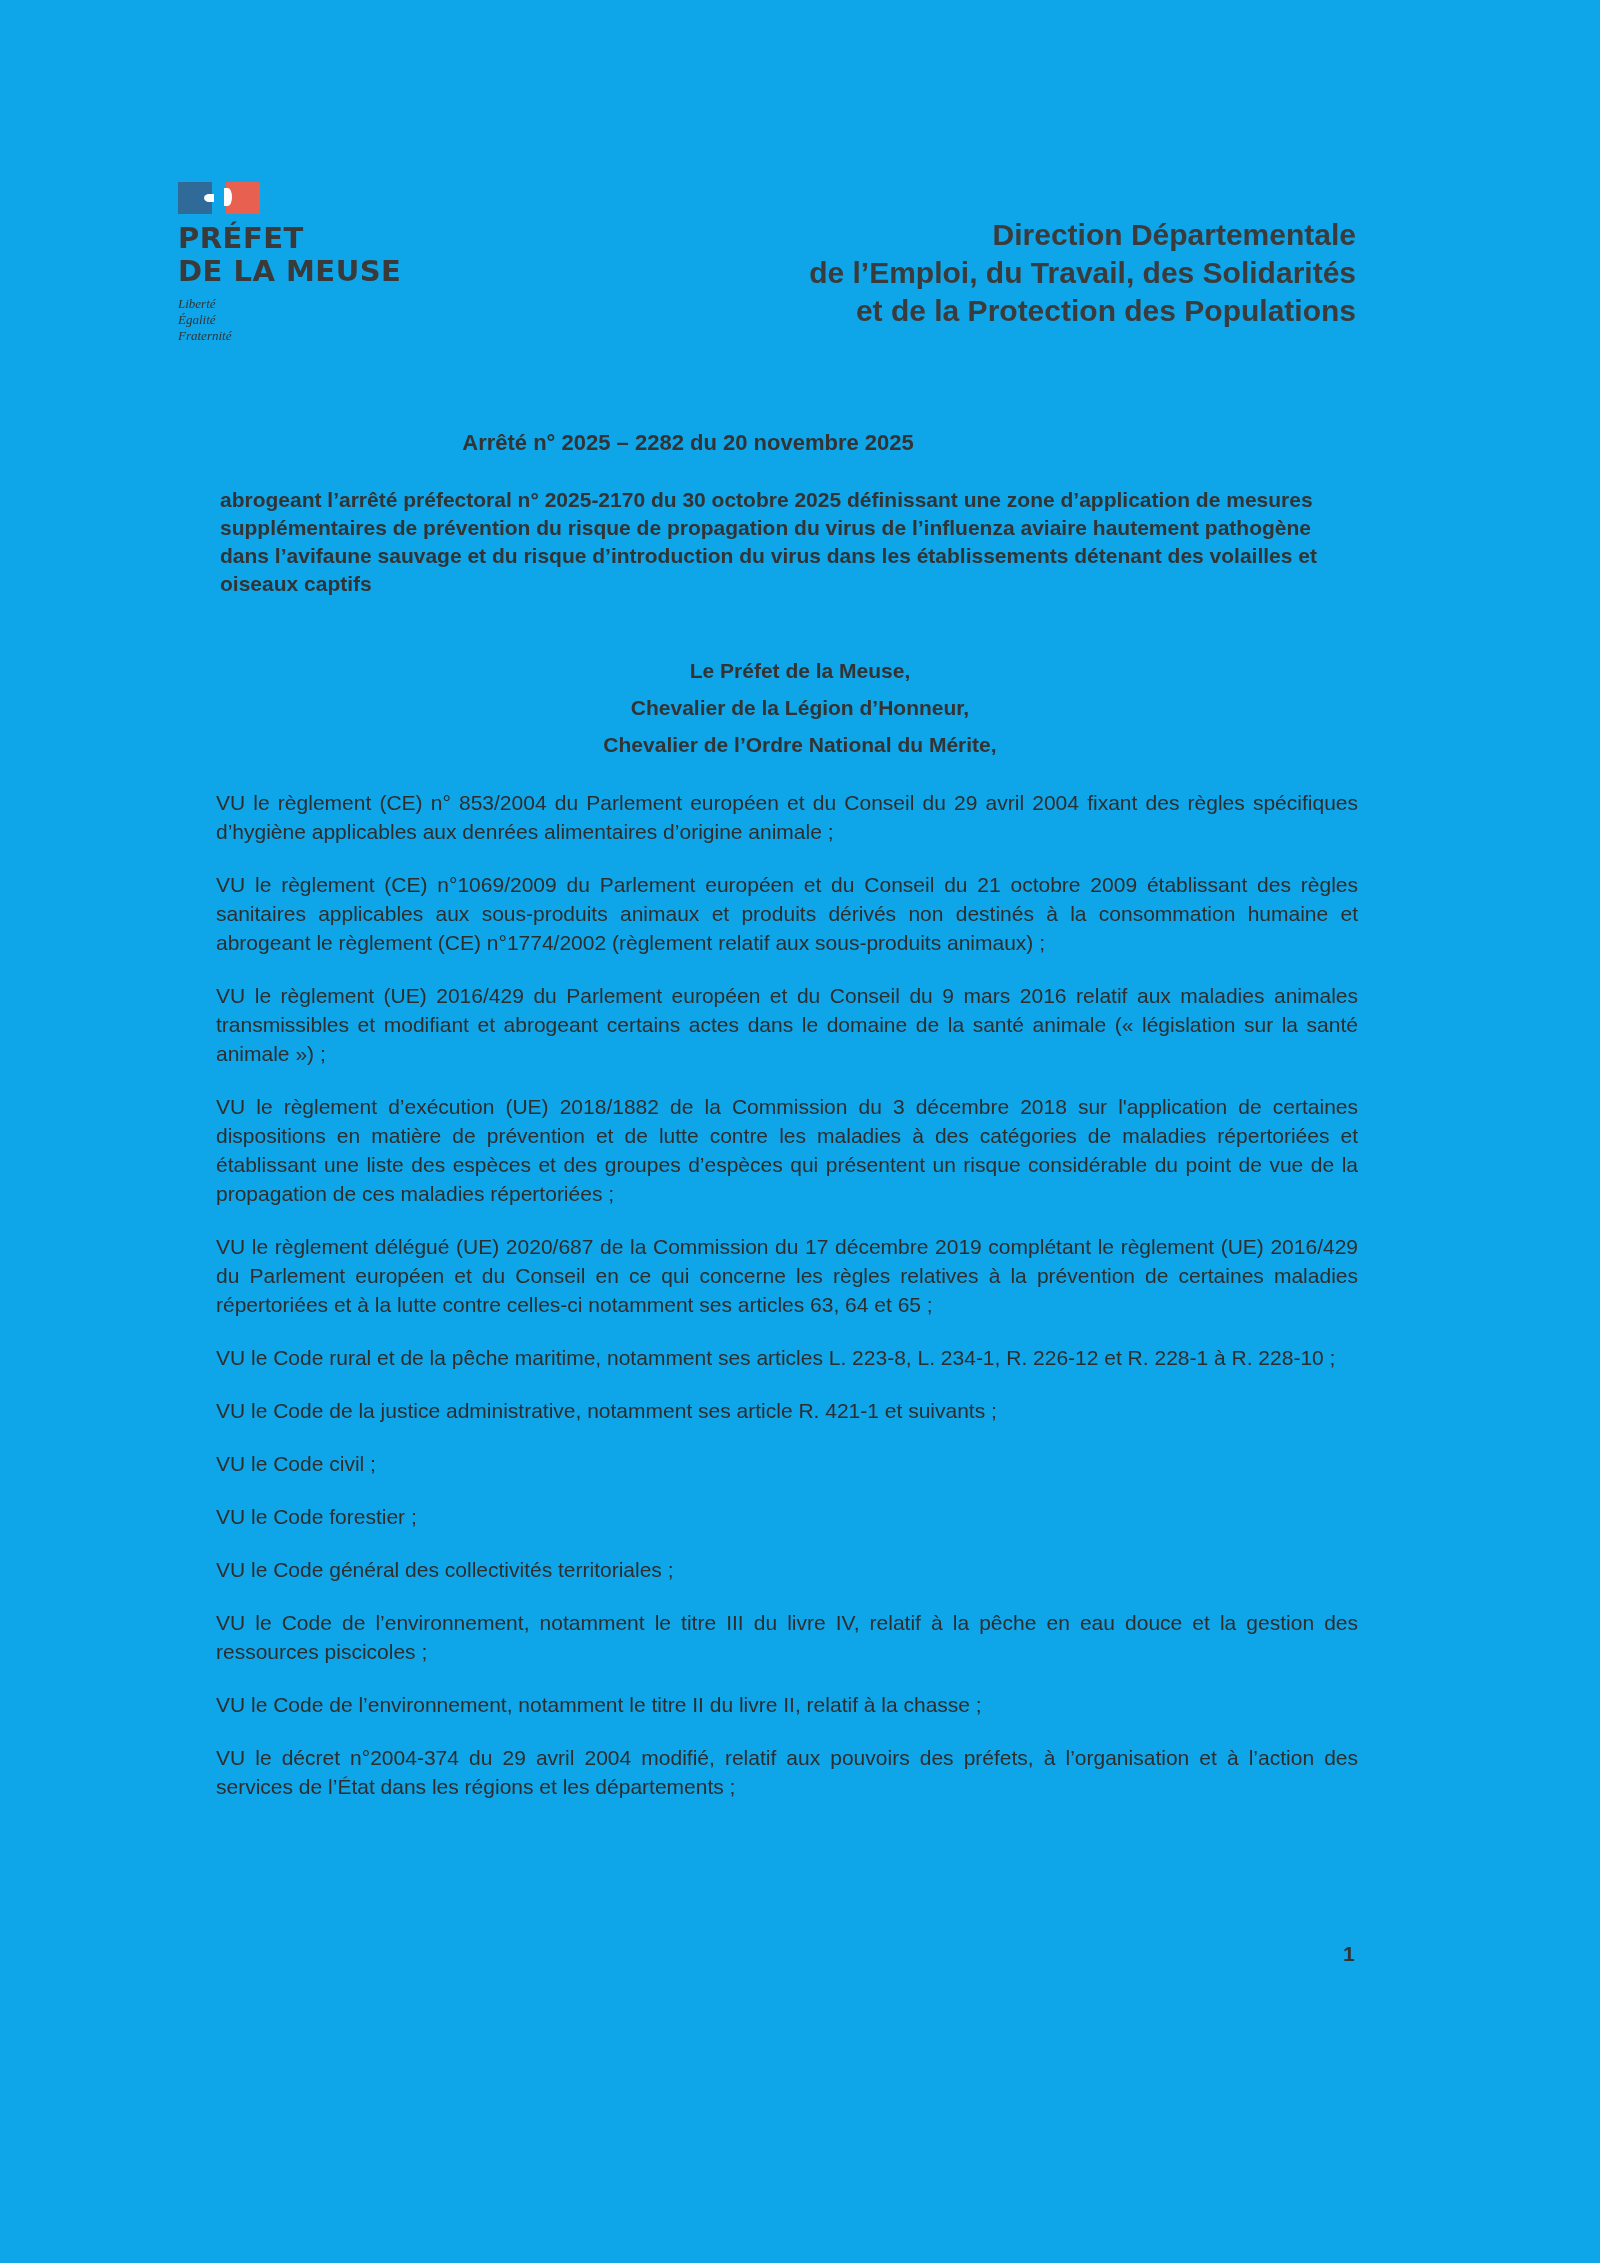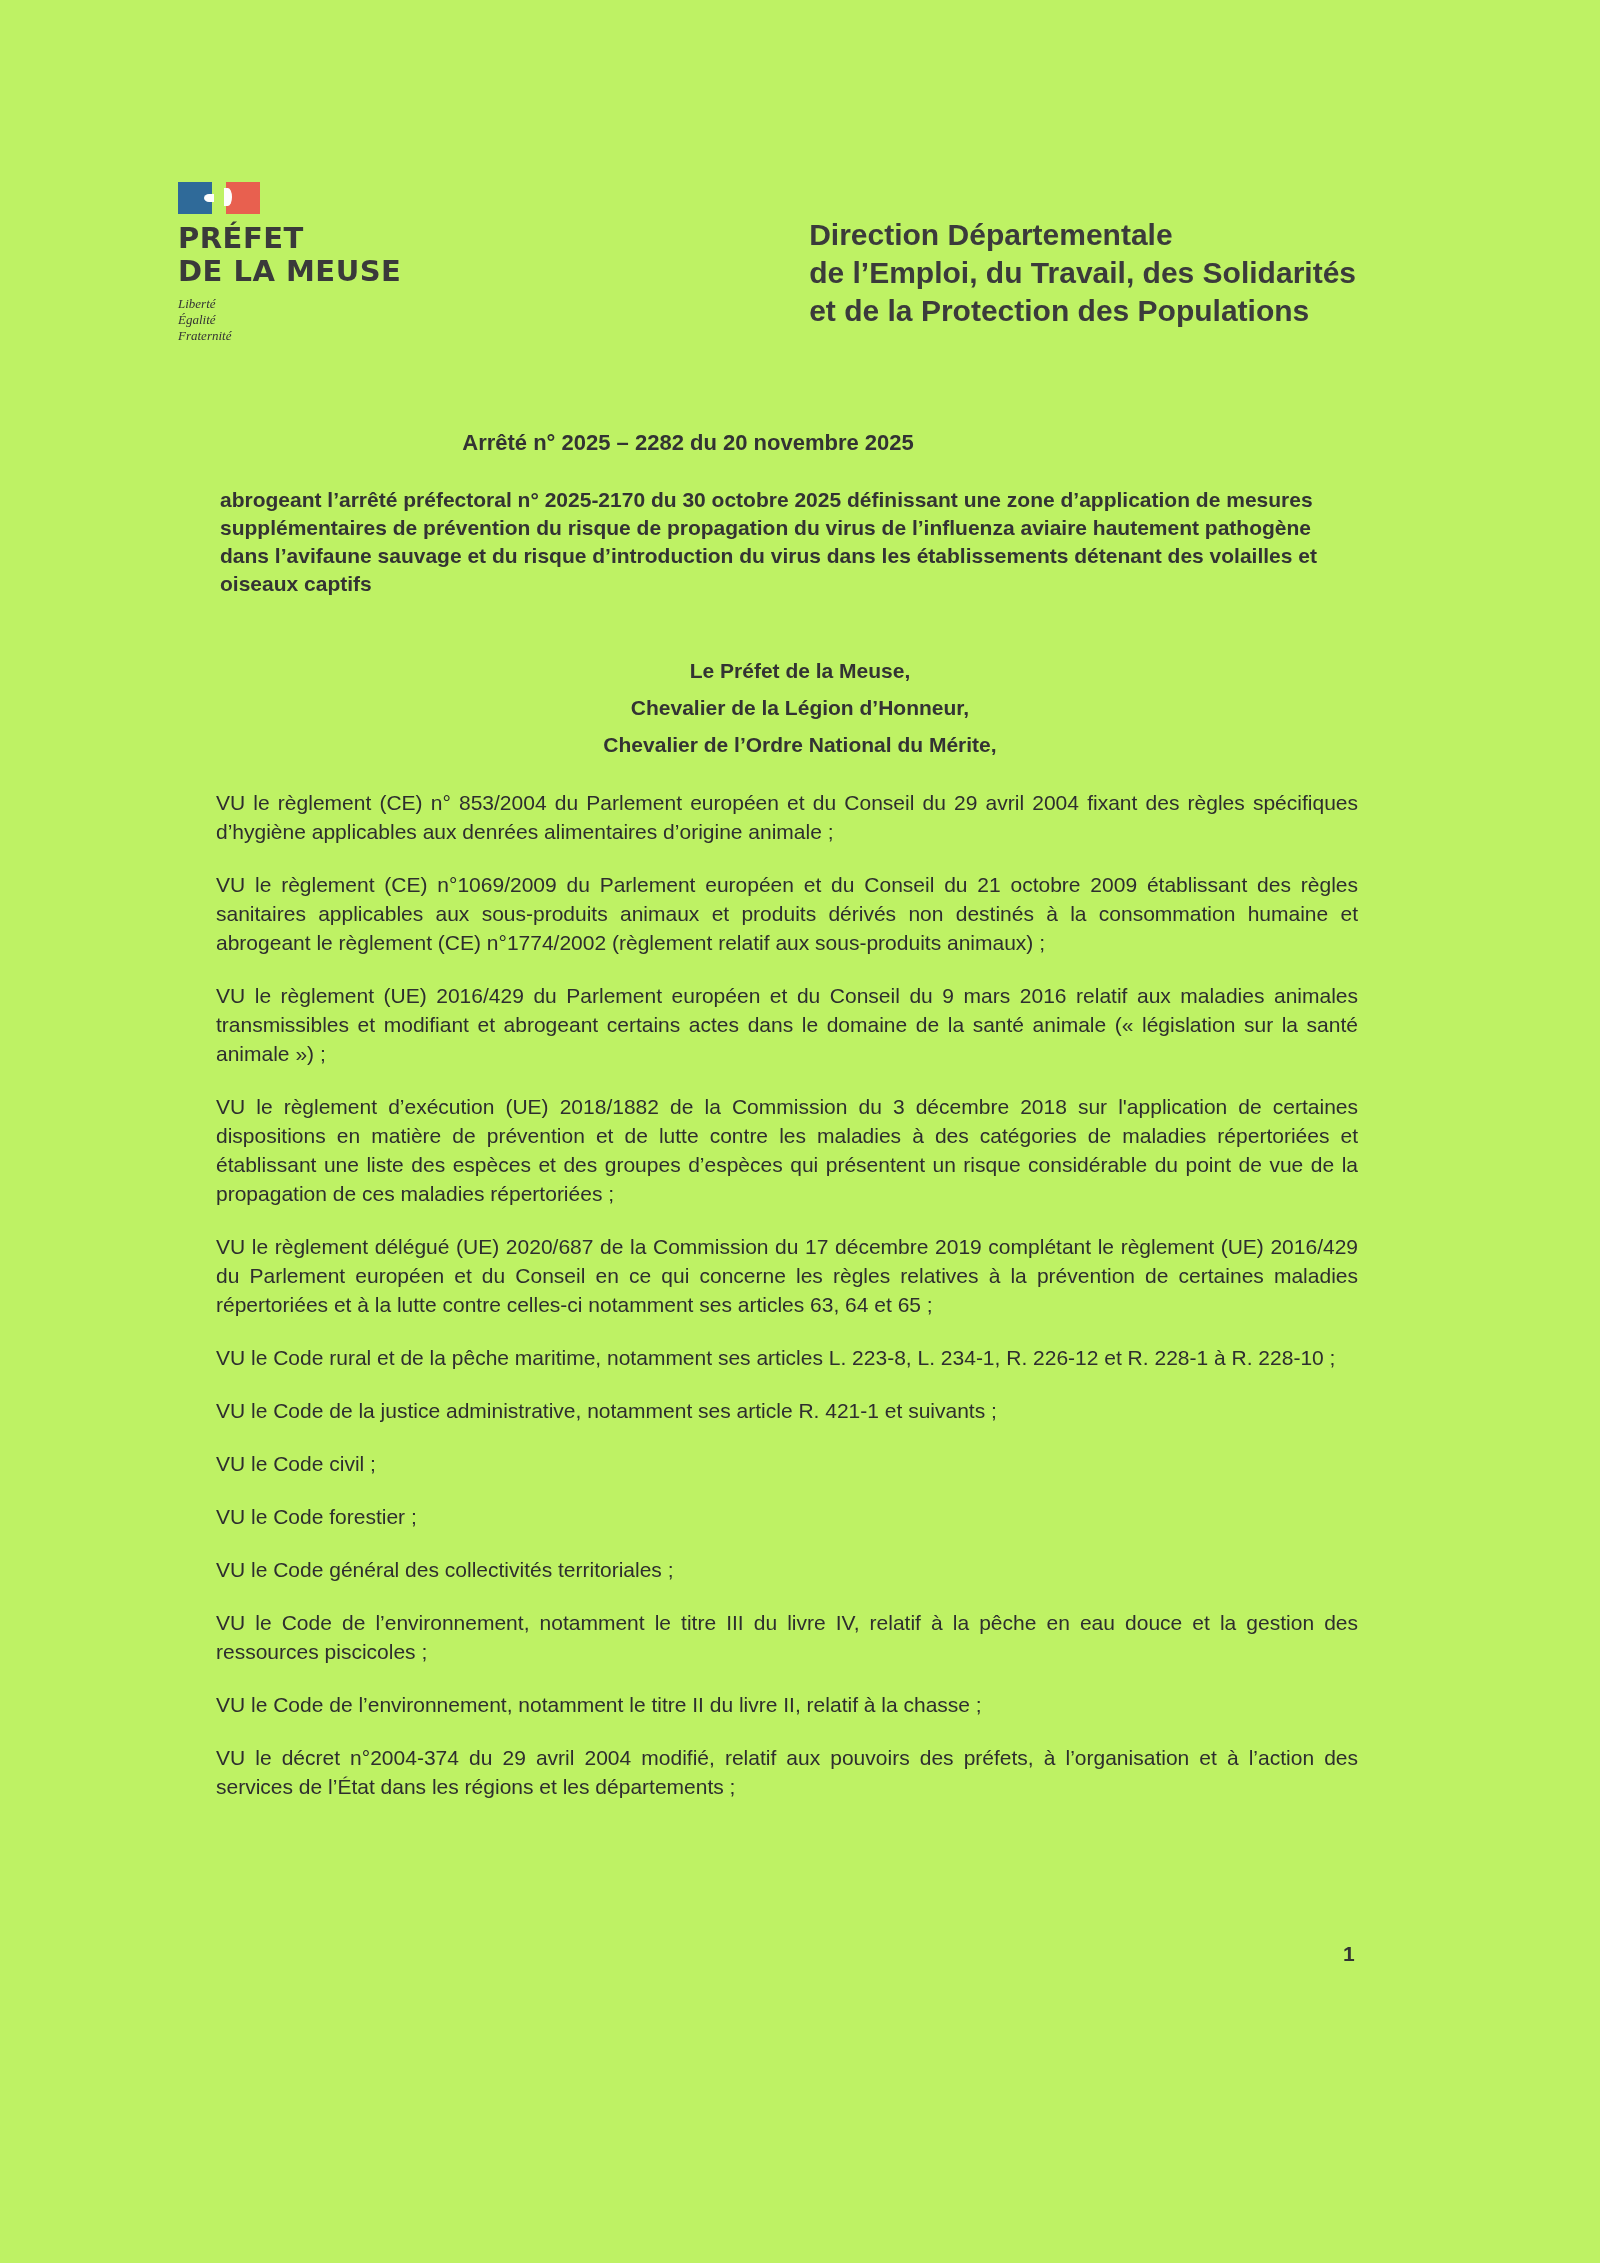--- a/index.html
+++ b/index.html
@@ -1,34 +1,34 @@
 <!DOCTYPE html>
 <html><head>
   <meta charset="utf-8">
   <style>
     html, body { margin: 0; padding: 0; background: #ffffff; }
     body {
       width: 1600px; height: 2263px; position: relative; overflow: hidden;
       font-family: "Liberation Sans", "DejaVu Sans", sans-serif;
       color: #2b2b2b;
     }
-    .page { position: absolute; left: 0; top: 0; width: 1600px; height: 2263px; background: #bef264; }
+    .page { position: absolute; left: 0; top: 0; width: 1600px; height: 2263px; background: #0ea5e9; }
 
     
     .logo { position: absolute; left: 178px; top: 182px; }
     .flag { position: relative; width: 82px; height: 32px; }
     .flag .blue { position: absolute; left: 0; top: 0; width: 34px; height: 32px; background: #2f6a99; }
     .flag .red { position: absolute; left: 48px; top: 0; width: 34px; height: 32px; background: #e8604f; }
     .flag .notch-l { position: absolute; left: 26px; top: 12px; width: 10px; height: 8px; background: #fdfdfd; border-radius: 50% 0 0 50%; }
     .flag .notch-r { position: absolute; left: 46px; top: 6px; width: 8px; height: 18px; background: #fdfdfd; border-radius: 0 50% 50% 0; }
     .prefet { margin-top: 8px; font-weight: bold; font-size: 29px; line-height: 33px; letter-spacing: 0.5px; color: #3a3a3a; font-family: "DejaVu Sans", sans-serif; }
     .motto { margin-top: 8px; font-family: Liberation Serif, serif; font-style: italic; font-size: 13px; line-height: 16px; color: #333; }
 
     
-    .direction { position: absolute; right: 244px; top: 216px; font-weight: bold; font-size: 30px; line-height: 38px; color: #3b3b3b; }
+    .direction { position: absolute; right: 244px; top: 216px; text-align: right; font-weight: bold; font-size: 30px; line-height: 38px; color: #3b3b3b; }
 
     
     .title { position: absolute; left: 0; width: 1376px; top: 430px; text-align: center; font-weight: bold; font-size: 22px; color: #333; }
     .subtitle { position: absolute; left: 220px; width: 1100px; top: 486px; font-weight: bold; font-size: 21px; line-height: 28px; color: #333; }
 
     .prefect { position: absolute; left: 0; width: 1600px; top: 652px; text-align: center; font-weight: bold; font-size: 21px; line-height: 37px; color: #333; }
 
     
     .body { position: absolute; left: 216px; width: 1142px; top: 788px; font-size: 21px; line-height: 29px; color: #2e2e2e; text-align: justify; }
     .vu { margin: 0 0 24px 0; }

